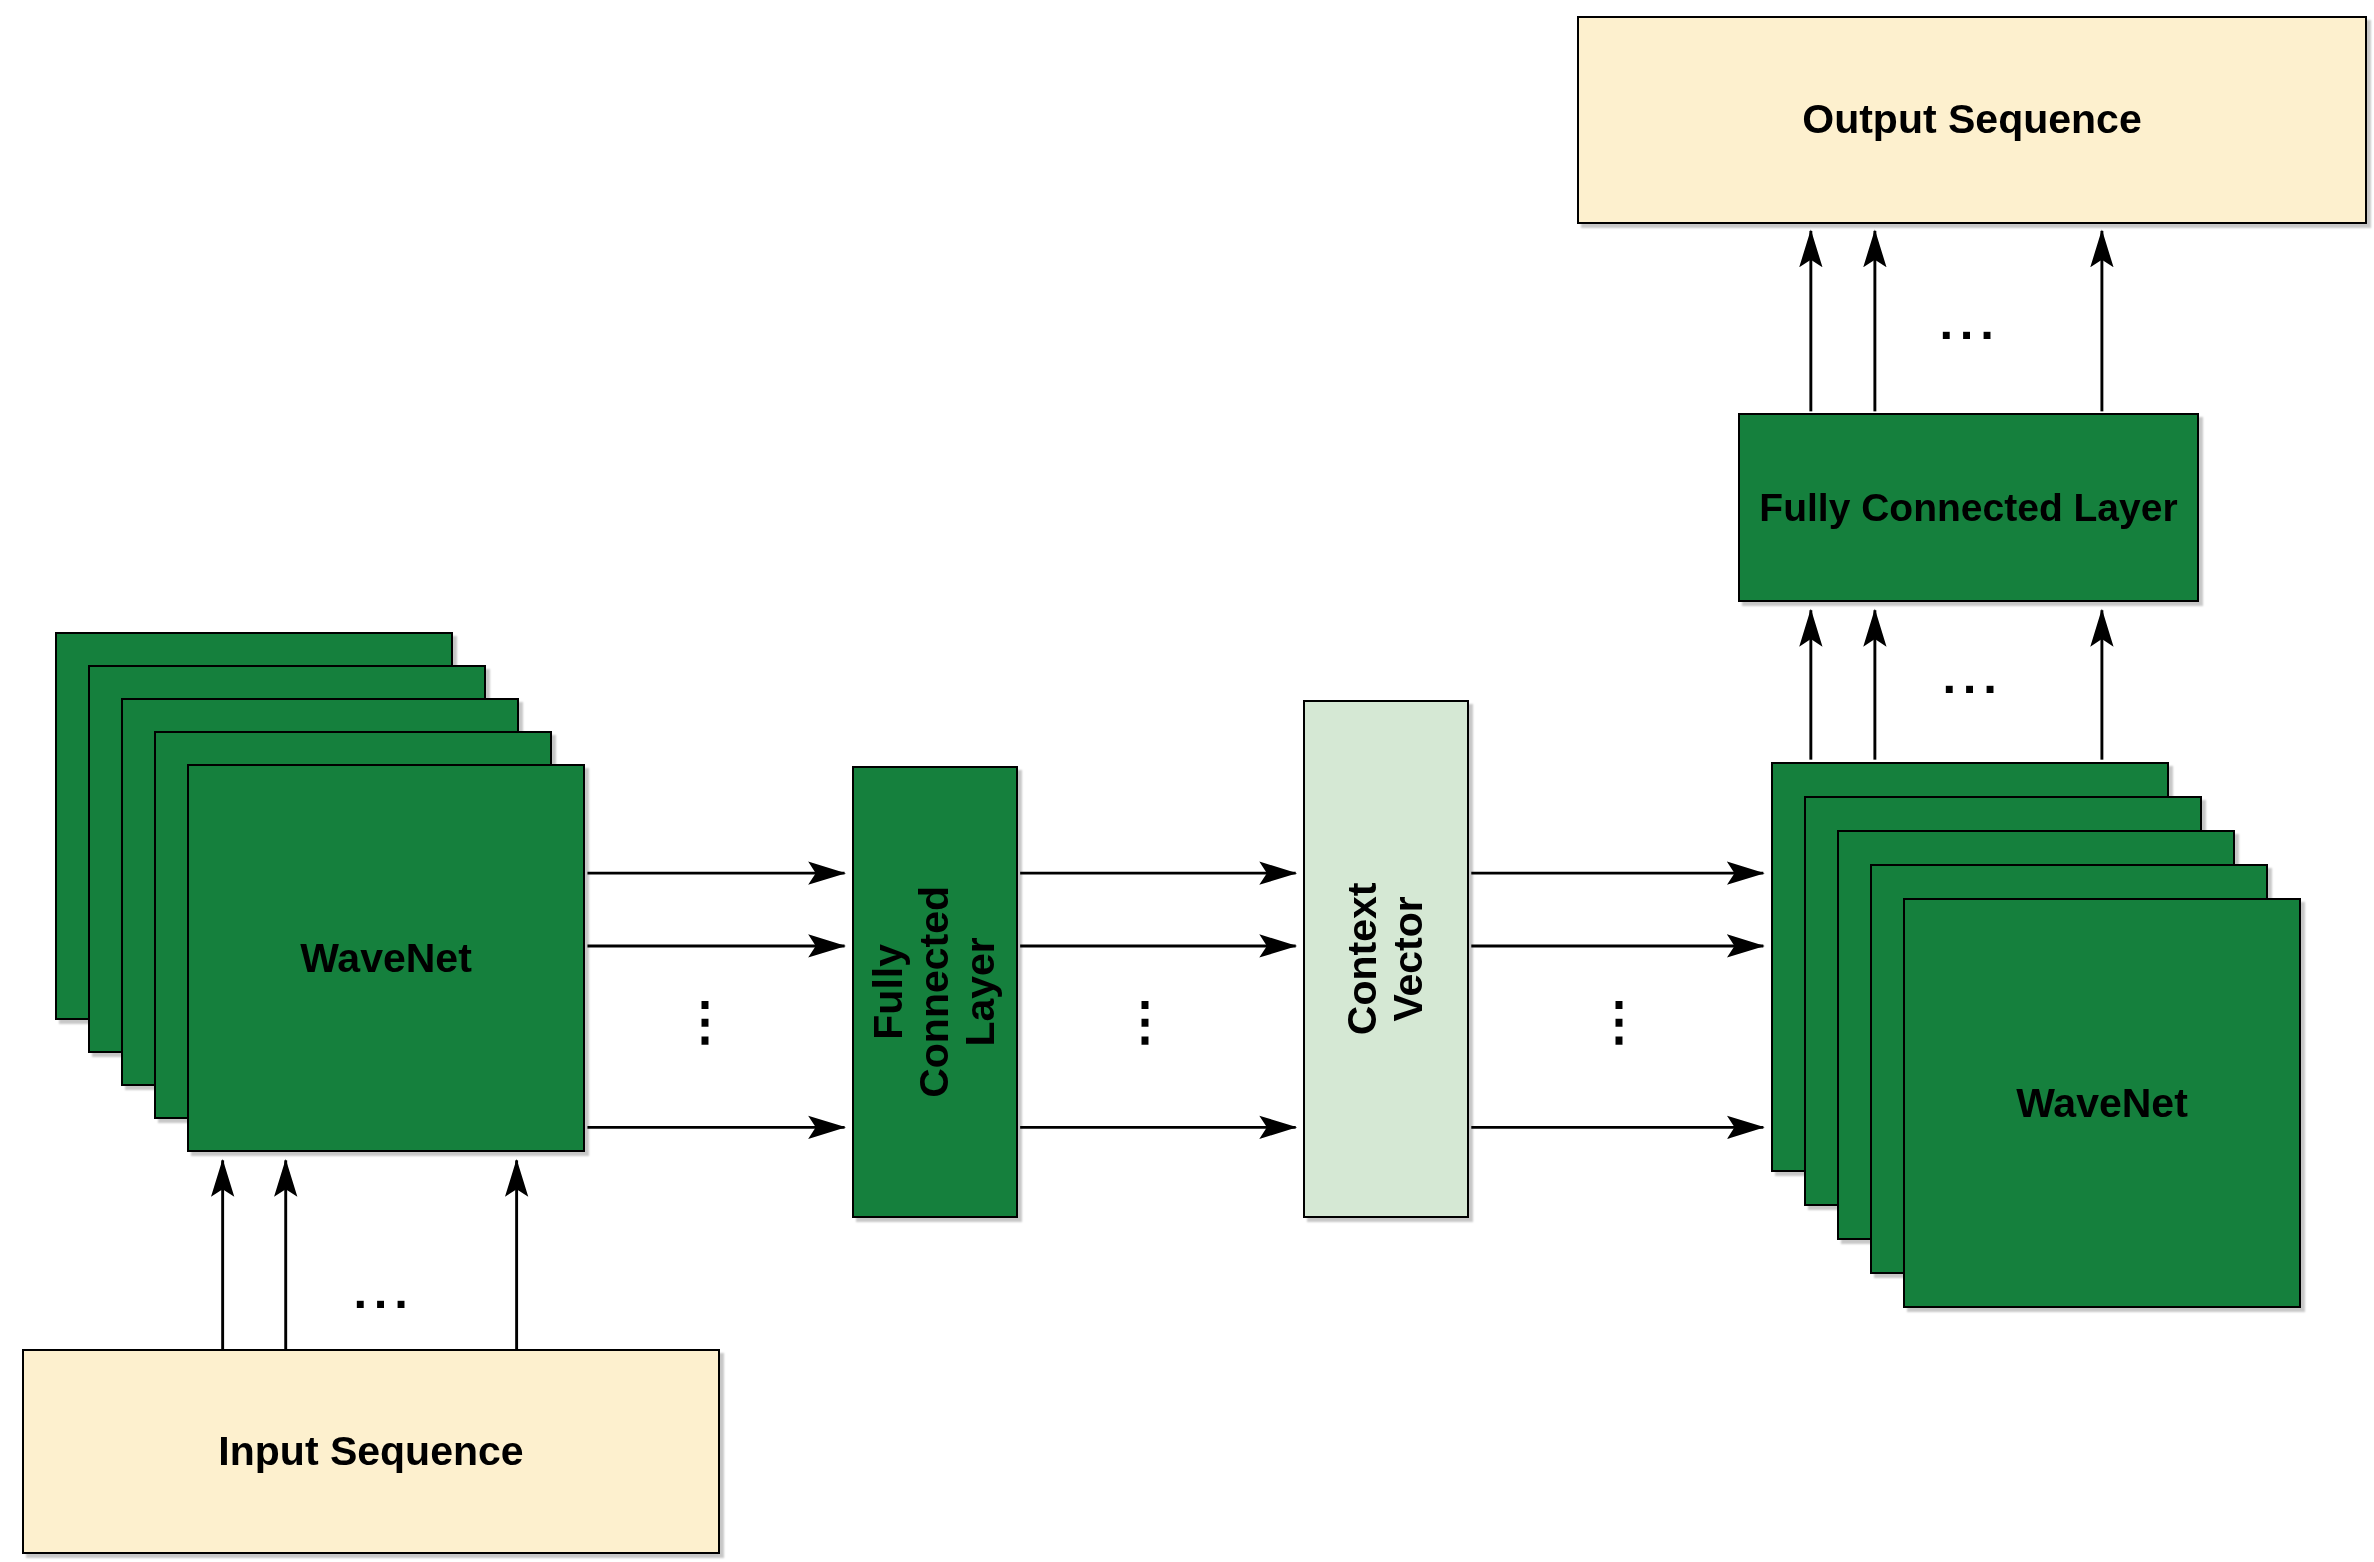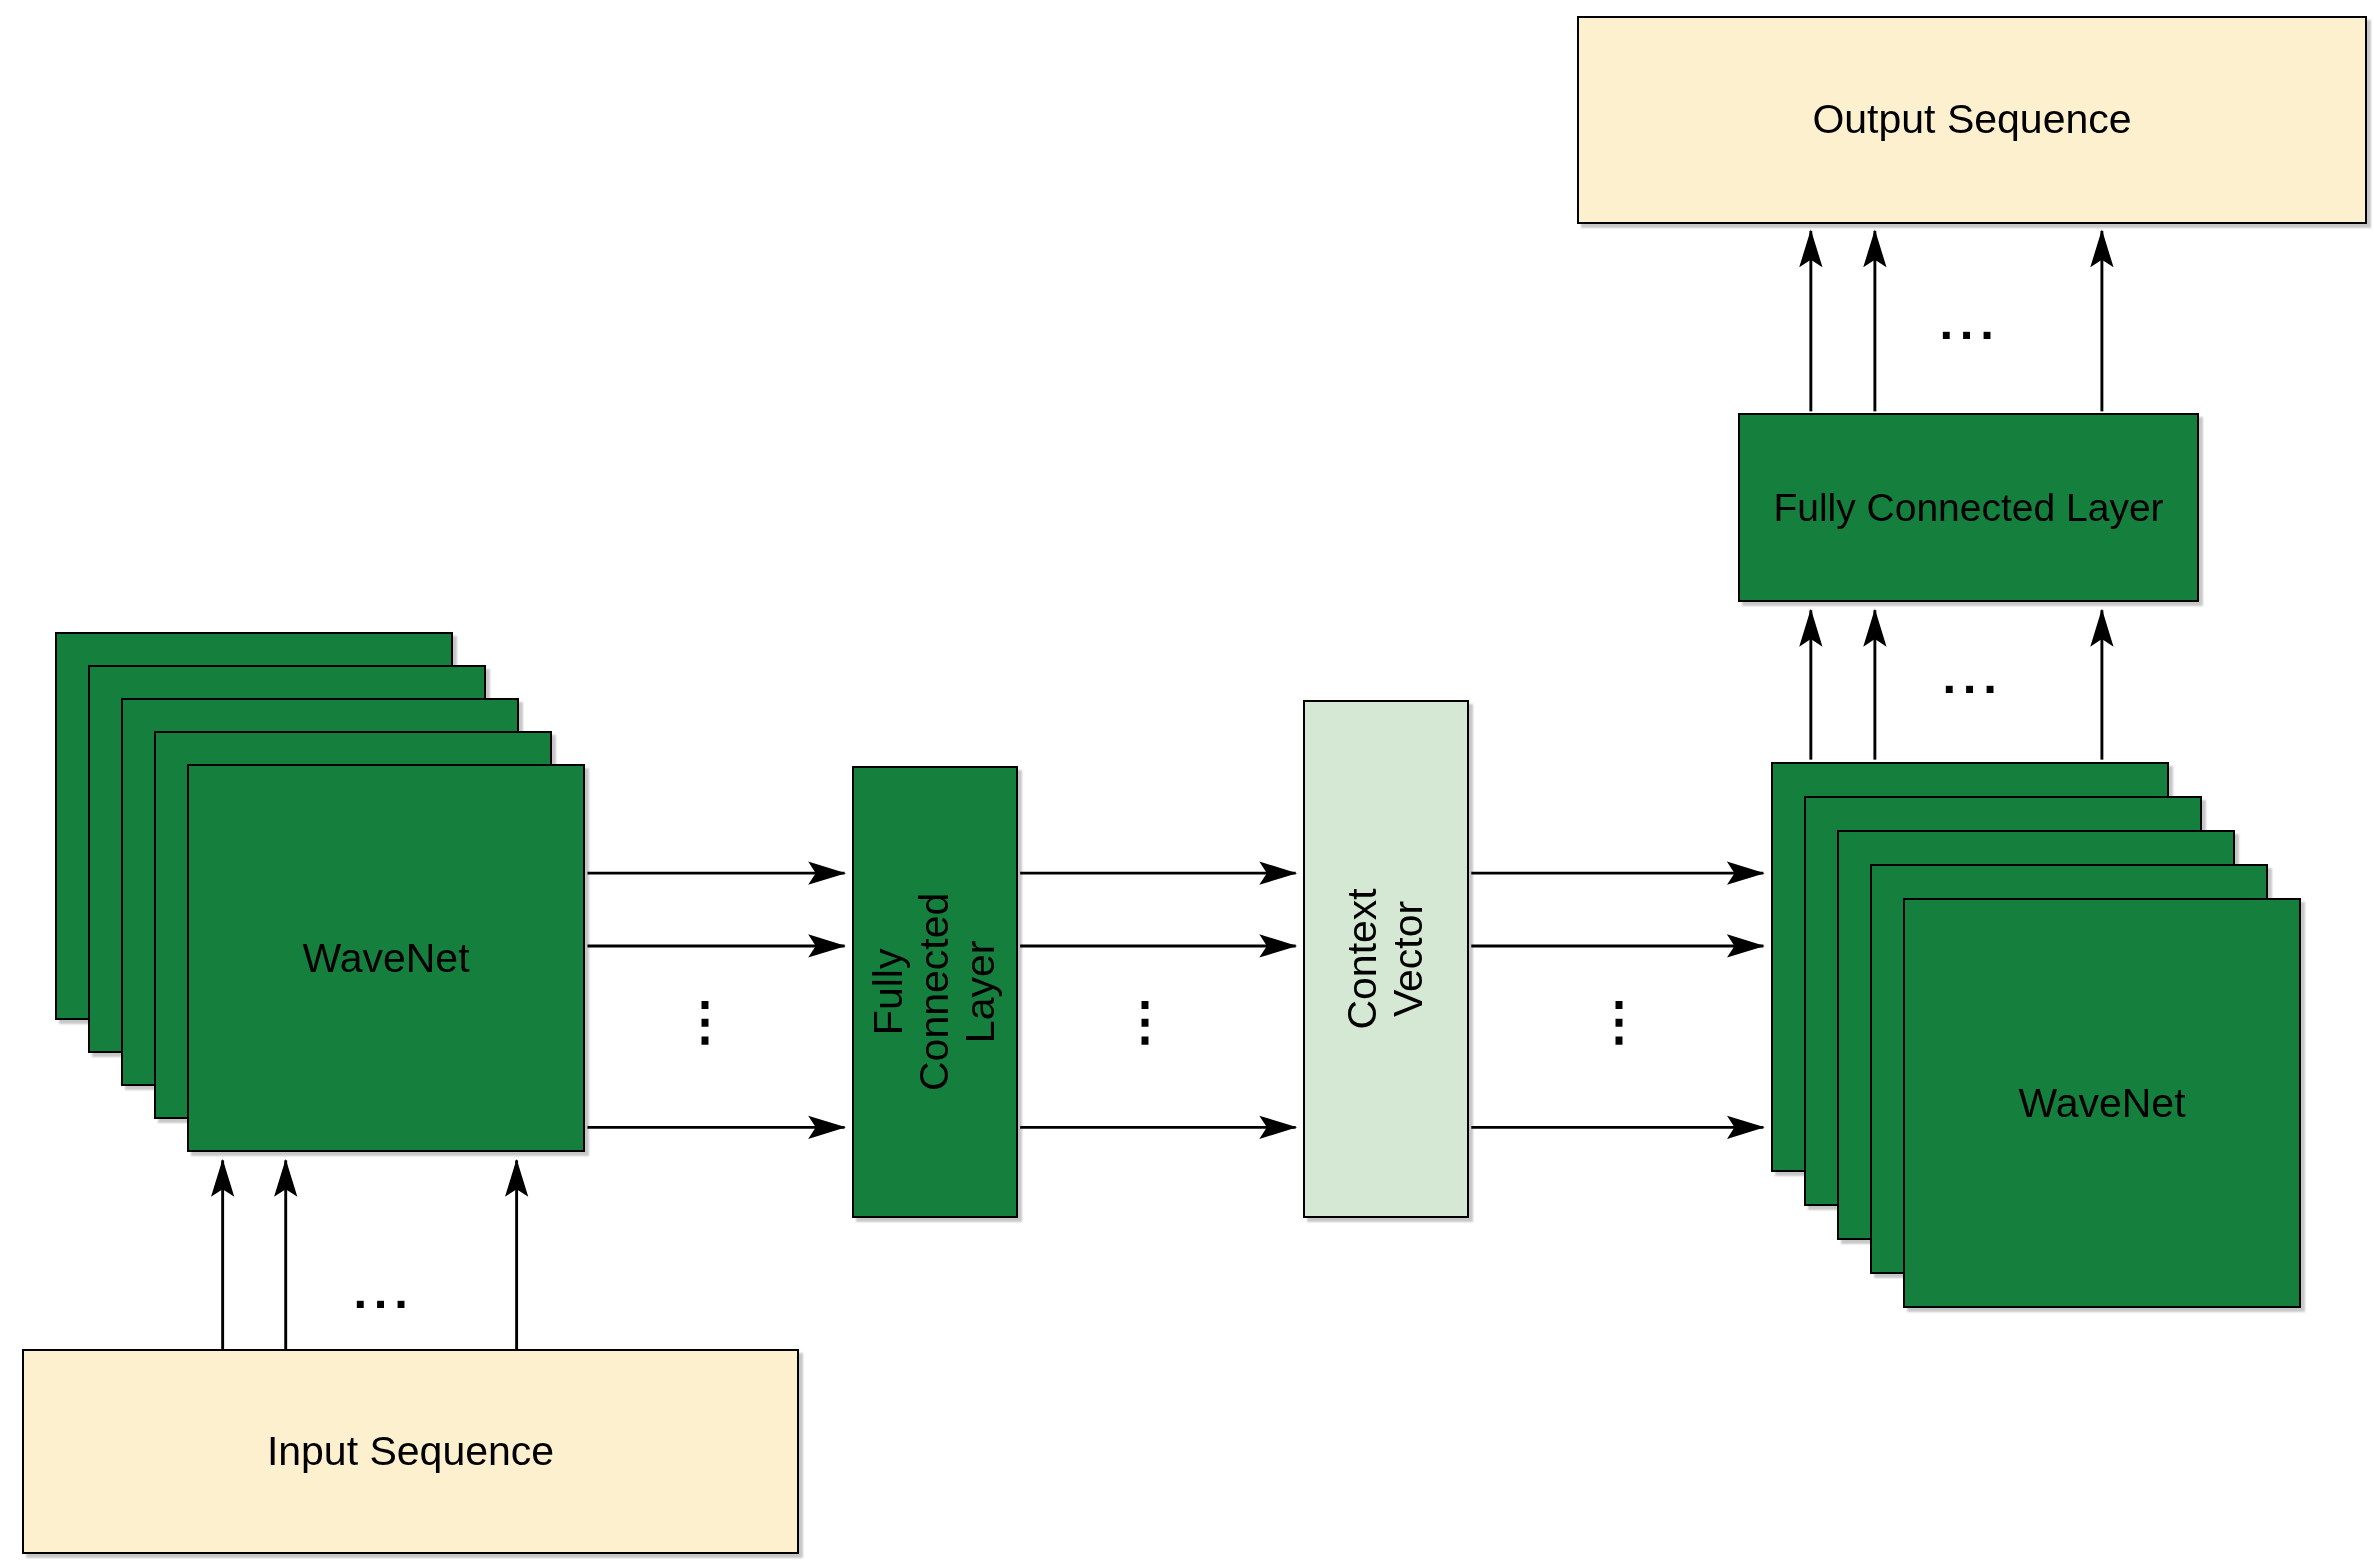--- a/index.html
+++ b/index.html
@@ -16,21 +16,21 @@
     overflow: hidden;
   }
   .node {
     position: absolute;
     box-sizing: border-box;
     border: 2.9px solid #000000;
     display: flex;
     align-items: center;
     justify-content: center;
     color: #000000;
-    font-weight: normal;
+    font-weight: bold;
     font-size: 41px;
     text-align: center;
     box-shadow: 3.9px 3.9px 1.9px rgba(0,0,0,0.22);
   }
   .node.blue   { background: #15803d; }
   .node.green  { background: #d5e8d4; }
   .node.yellow { background: #fdf0ce; }
 
   
   .enc-s0 { left:  55px; top: 632px; width: 398px; height: 388px; }
@@ -39,21 +39,21 @@
   .enc-s3 { left: 154px; top: 731px; width: 398px; height: 388px; }
   .enc-s4 { left: 187px; top: 764px; width: 398px; height: 388px; }
 
   
   .dec-s0 { left: 1771px; top: 762px; width: 398px; height: 410px; }
   .dec-s1 { left: 1804px; top: 796px; width: 398px; height: 410px; }
   .dec-s2 { left: 1837px; top: 830px; width: 398px; height: 410px; }
   .dec-s3 { left: 1870px; top: 864px; width: 398px; height: 410px; }
   .dec-s4 { left: 1903px; top: 898px; width: 398px; height: 410px; }
 
-  .input-seq  { left:   22px; top: 1349px; width: 777px; height: 205px; }
+  .input-seq  { left:   22px; top: 1349px; width: 698px; height: 205px; }
   .output-seq { left: 1577px; top:   15.5px; width: 790px; height: 208px; }
 
   .fc-encoder { left:  852px; top: 766px; width: 166px; height: 452px; }
   .context-v  { left: 1303px; top: 700px; width: 166px; height: 518px; }
   .fc-decoder { left: 1738px; top: 413px; width: 461px; height: 189px; font-size: 39px; }
 
   .vlabel {
     display: block;
     transform: rotate(-90deg);
     white-space: normal;

